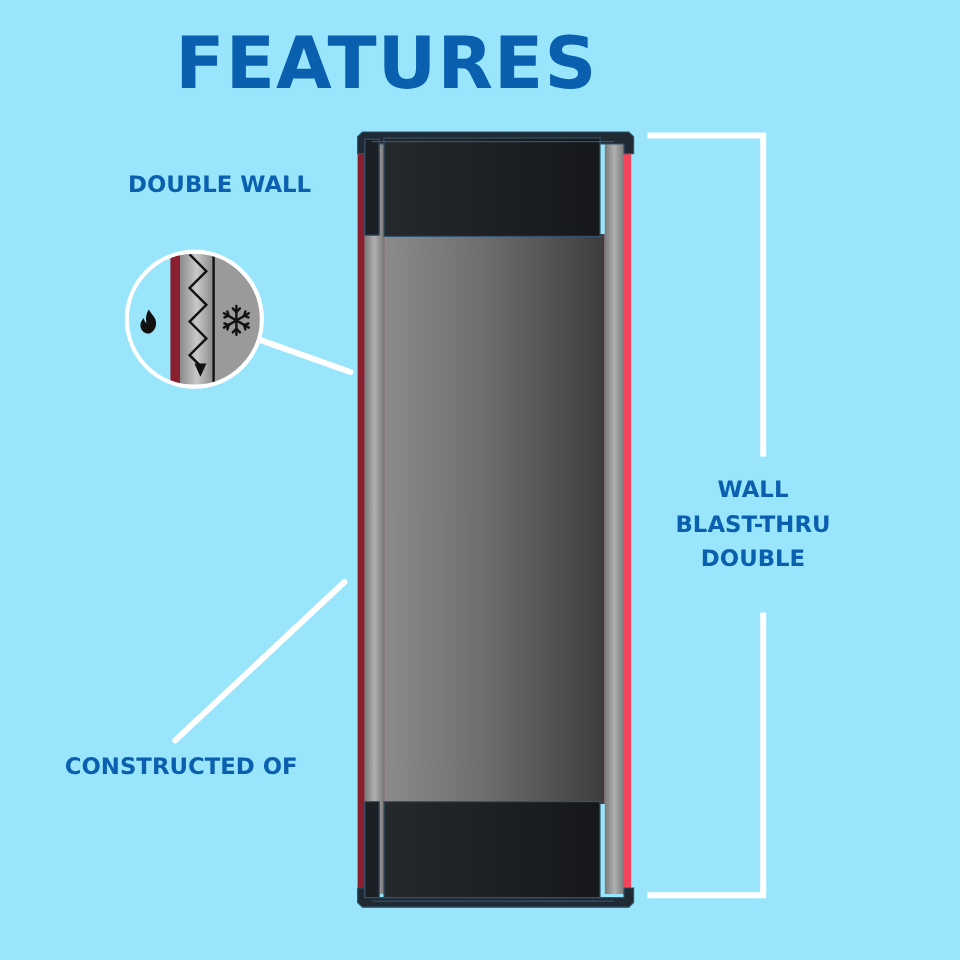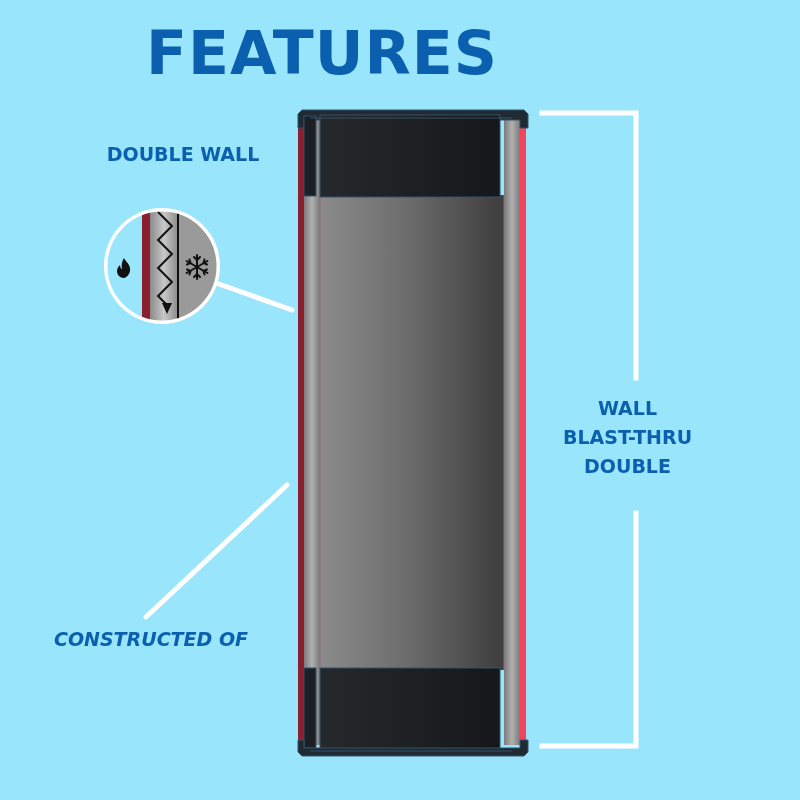--- a/index.html
+++ b/index.html
@@ -18,21 +18,21 @@
     }
     .label {
       position: absolute;
       color: #0a5fae;
       font-family: "DejaVu Sans", "Liberation Sans", sans-serif;
       font-weight: bold; font-size: 19px;
       text-align: center; line-height: 29px;
     }
     .label span { display: block; white-space: nowrap; }
     #label-double { left: 58px; top: 140px; width: 250px; }
-    #label-constructed { left: 18px; top: 625px; width: 266px; font-style: italic; }
+    #label-constructed { left: 18px; top: 625px; width: 266px; }
     #label-dual { left: 555px; top: 394px; width: 145px; }
 
     .overlay { position: absolute; left: 0; top: 0; }
   </style>
 </head>
 <body>
 
 <div class="title">FEATURES</div>
 
 <svg class="overlay" width="800" height="800" viewBox="0 0 800 800">

